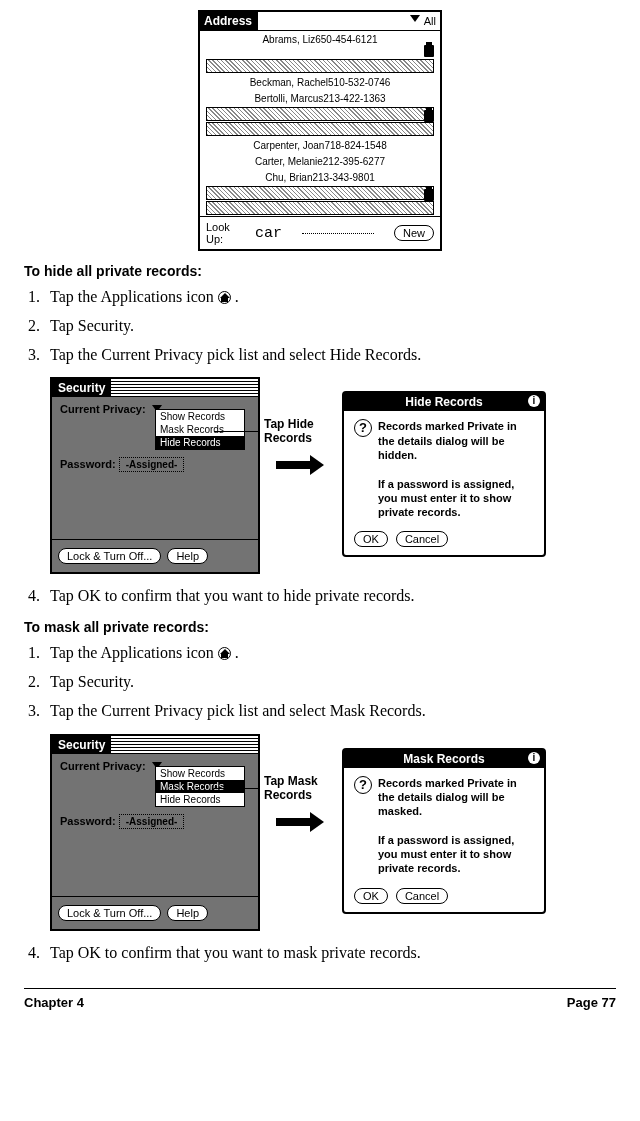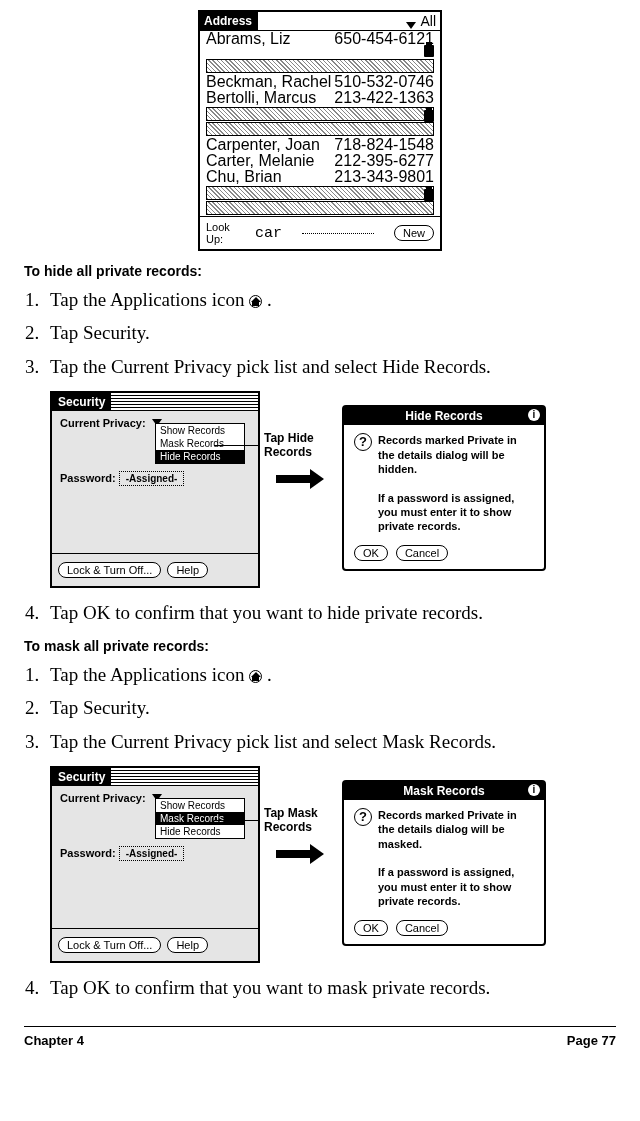--- a/index.html
+++ b/index.html
@@ -35,35 +35,35 @@
   .addr-title-l {
     background: #000;
     color: #fff;
     padding: 2px 6px 2px 4px;
     font-family: Verdana, sans-serif;
     font-weight: bold;
     font-size: 12px;
   }
   .addr-title-r {
     font-family: Verdana, sans-serif;
-    font-size: 14px;
+    font-size: 11px;
     padding-right: 4px;
     display: flex;
-    align-items: flex-end;
+    align-items: flex-start;
     gap: 4px;
   }
   .addr-rows {
     padding: 0;
   }
   .addr-row {
     display: flex;
-    justify-content: space-between;
+    justify-content: center;
     padding: 1px 6px;
     font-family: Verdana, Geneva, sans-serif;
-    font-size: 16px;
+    font-size: 10px;
     height: 16px;
     align-items: center;
   }
   .addr-masked {
     margin: 1px 6px;
     height: 14px;
     background: repeating-linear-gradient(45deg, #888 0 1px, #fff 1px 3px);
     background-color: #888;
     border: 1px solid #000;
     position: relative;
@@ -115,21 +115,21 @@
   
   h3 {
     font-family: Verdana, Arial, sans-serif;
     font-weight: bold;
     font-size: 14px;
     margin: 8px 0 6px 0;
   }
   ol {
     margin: 4px 0 10px 20px;
     padding: 0;
-    font-size: 19px;
+    font-size: 16px;
     line-height: 1.55;
   }
   ol li { padding-left: 6px; margin-bottom: 4px; }
   .home-icon {
     display: inline-block;
     width: 13px; height: 13px;
     border: 1px solid #000;
     border-radius: 50%;
     position: relative;
     vertical-align: -2px;
@@ -162,21 +162,21 @@
   
   .fig-row {
     display: flex;
     align-items: flex-start;
     gap: 8px;
     margin: 10px 0 10px 26px;
   }
   .sec-device {
     width: 210px;
     border: 2px solid #000;
-    background: #e5e5e5;
+    background: #737373;
   }
   .sec-title {
     display: flex;
   }
   .sec-title-l {
     background: #000;
     color: #fff;
     padding: 2px 6px;
     font-family: Verdana, sans-serif;
     font-weight: bold;

